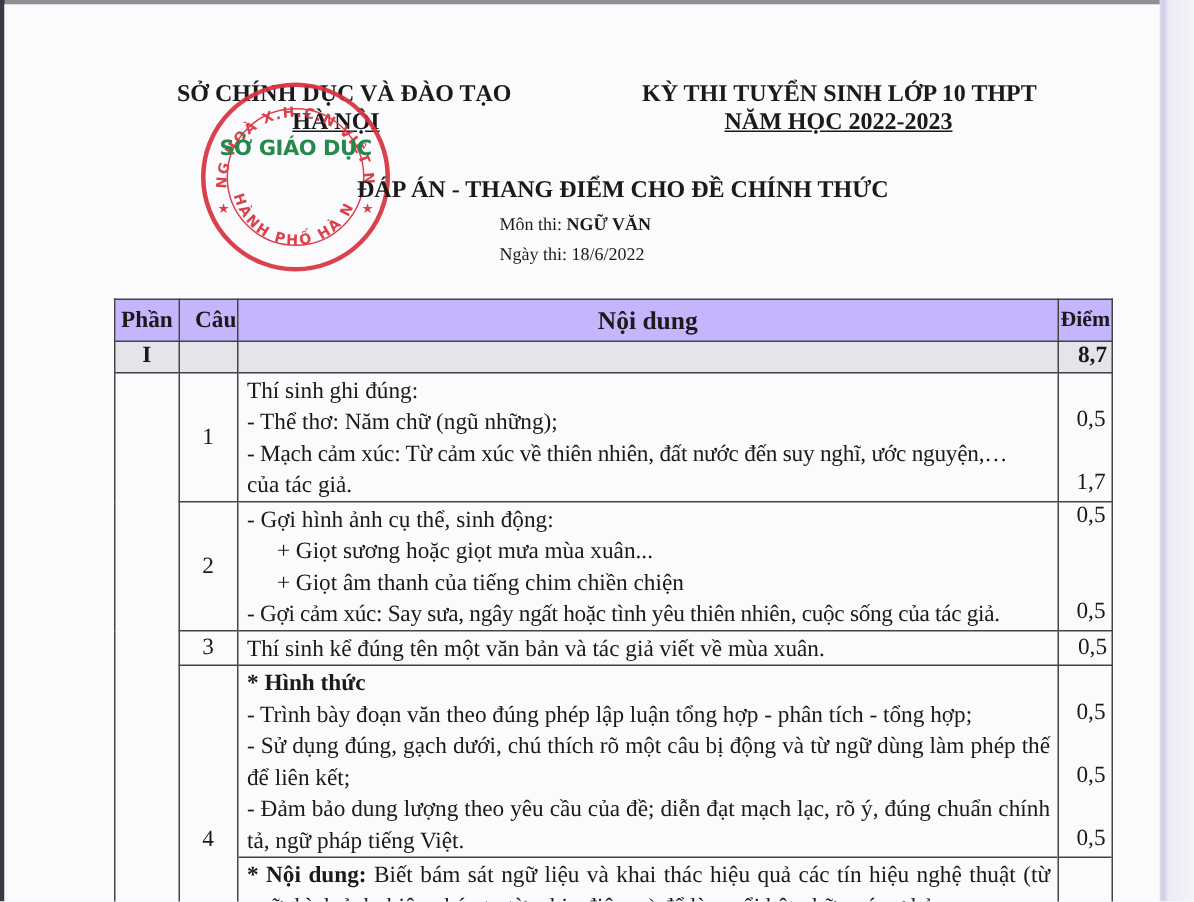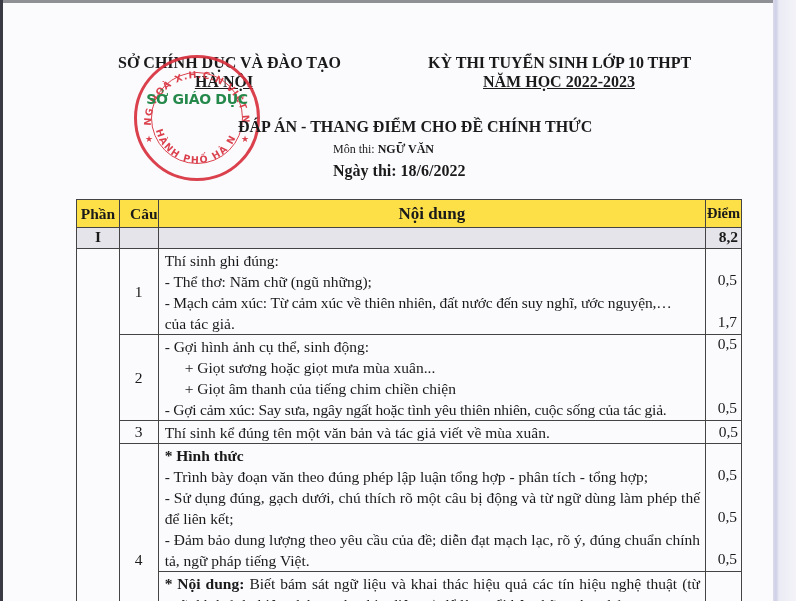--- a/index.html
+++ b/index.html
@@ -17,34 +17,34 @@
 
   .hdr { position: absolute; font-weight: bold; font-size: 16px; text-align: center; white-space: nowrap; }
   .hdr-left-1 { left: 118px; top: 54px; width: 212px; }
   .hdr-left-2 { left: 194px; top: 73px; width: 60px; text-decoration: underline; }
   .hdr-right-1 { left: 428px; top: 54px; width: 262px; }
   .hdr-right-2 { left: 481px; top: 73px; width: 156px; }
   .hdr-right-2 .u { text-decoration: underline; }
   .title { position: absolute; left: 238px; top: 118px; font-size: 16px; font-weight: bold; white-space: nowrap; }
   .subject { position: absolute; left: 333px; top: 142px; font-size: 12px; white-space: nowrap; }
   .subject b { font-weight: bold; }
-  .date { position: absolute; left: 333px; top: 162px; font-size: 16px; white-space: nowrap; font-weight: bold; }
+  .date { position: absolute; left: 333px; top: 162px; font-size: 12px; white-space: nowrap; }
 
   .stamp { position: absolute; left: 134px; top: 55px; width: 126px; height: 126px; border-radius: 50%;
     border: 3px solid #d8323f; opacity: 0.92; }
   .stamp-inner { position: absolute; left: 14px; top: 14px; width: 92px; height: 92px; border-radius: 50%;
     border: 1.5px solid #d8323f; }
   .stamp-text { position: absolute; left: 0; top: 30px; width: 120px; text-align: center;
     font-family: "DejaVu Sans", sans-serif; font-weight: bold; color: #15803d; font-size: 14px; line-height: 22px; letter-spacing: -0.3px; }
   .stamp-ring { position: absolute; left: 0; top: 0; width: 120px; height: 120px; }
 
   table.grade { position: absolute; left: 76px; top: 199px; border-collapse: collapse; width: 666px;
     font-size: 15.5px; }
   table.grade td, table.grade th { border: 1px solid #444; vertical-align: top; }
-  table.grade th { background: #fde047; font-weight: bold; height: 28px; vertical-align: middle; }
+  table.grade th { background: #c4b5fd; font-weight: bold; height: 28px; vertical-align: middle; }
   .c-phan { width: 43px; text-align: center; }
   .c-cau { width: 39px; text-align: right; }
   .c-nd { width: 548px; }
   .c-diem { width: 36px; text-align: right; padding-right: 3px; }
   .row-part td { background: #e4e4ea; height: 21px; font-weight: bold; vertical-align: middle; }
   .cau-num { vertical-align: middle !important; text-align: center; }
   .nd { padding: 1px 5px 0 6px; line-height: 21px; }
   .nd div { white-space: nowrap; }
   .nd .j { white-space: normal; text-align: justify; text-align-last: left; }
   .indent { padding-left: 20px; }
@@ -96,21 +96,21 @@
       <tr>
     <th class="c-phan">Phần</th>
     <th class="c-cau">Câu</th>
     <th class="c-nd" style="font-size:17px;">Nội dung</th>
     <th class="c-diem" style="text-align:center;padding:0;font-size:14.5px;">Điểm</th>
   </tr>
   <tr class="row-part">
     <td class="c-phan">I</td>
     <td class="c-cau"></td>
     <td class="c-nd"></td>
-    <td class="c-diem">8,2</td>
+    <td class="c-diem">8,7</td>
   </tr>
 
   <tr>
     <td class="c-phan" rowspan="4"></td>
     <td class="c-cau cau-num">1</td>
     <td class="c-nd nd">
       <div>Thí sinh ghi đúng:</div>
       <div>- Thể thơ: Năm chữ (ngũ những);</div>
       <div style="letter-spacing:-0.15px;">- Mạch cảm xúc: Từ cảm xúc về thiên nhiên, đất nước đến suy nghĩ, ước nguyện,…</div>
       <div>của tác giả.</div>

